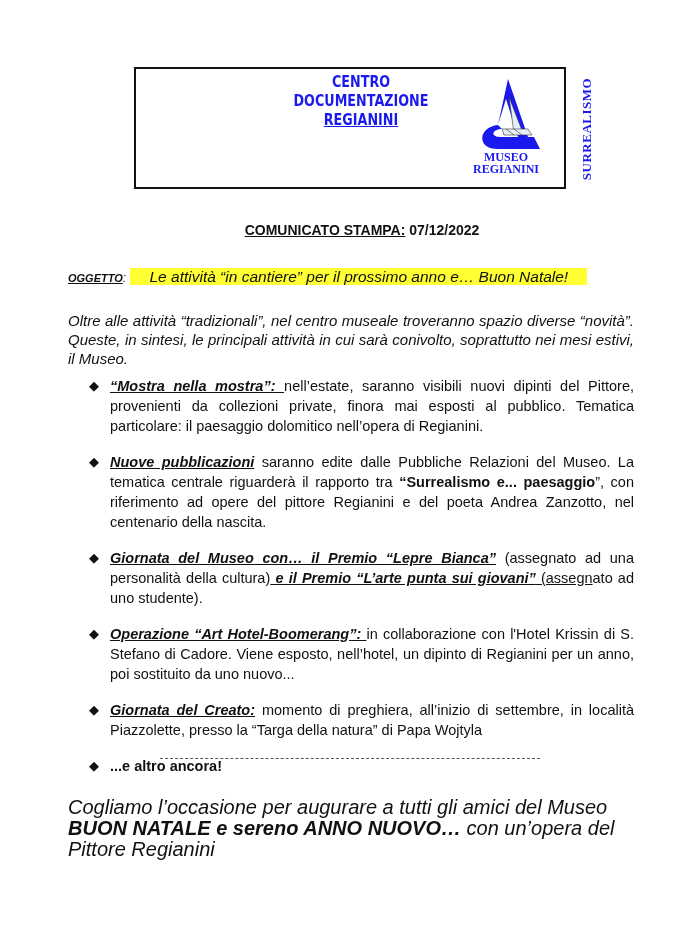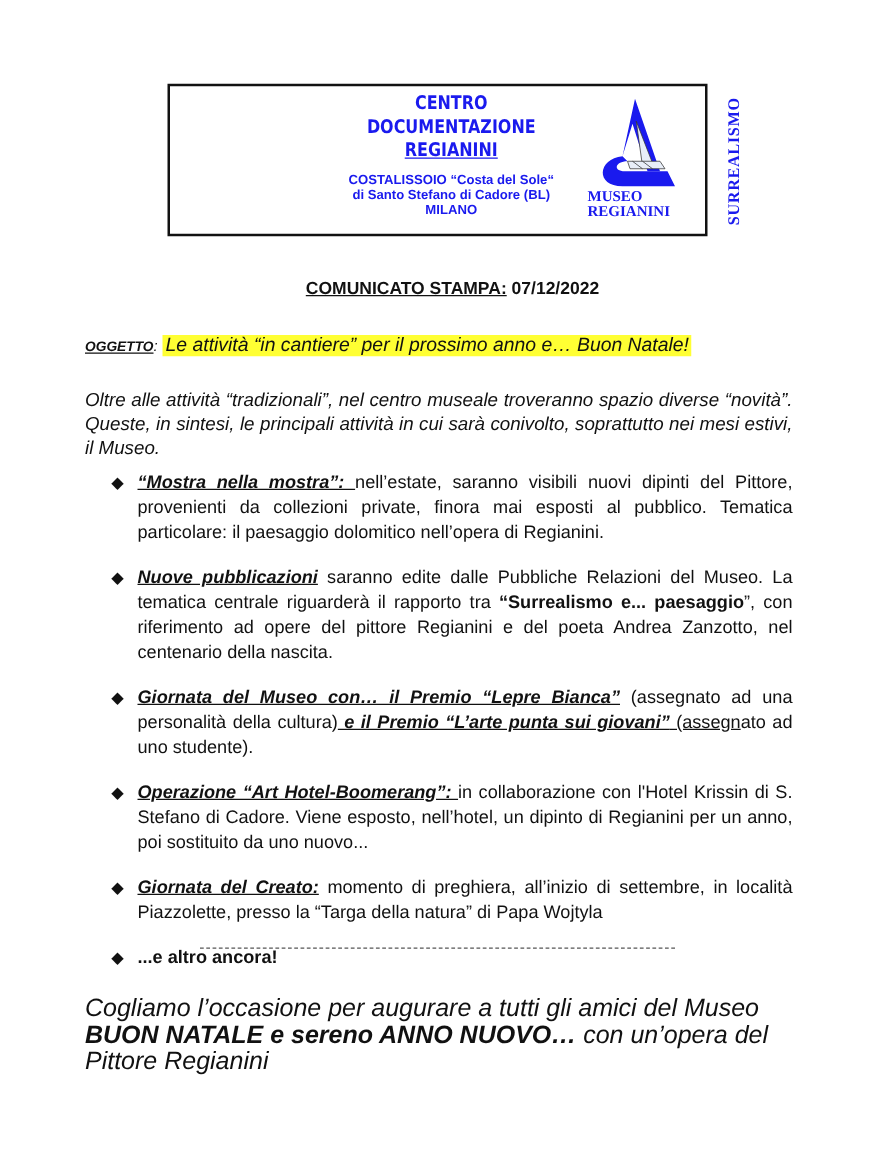--- a/index.html
+++ b/index.html
@@ -16,36 +16,36 @@
                   font-family: "DejaVu Sans", sans-serif; font-size: 21px; letter-spacing: 1px;
                   color: #fff; font-weight: normal; transform: scaleX(0.78); }
   .center-block { position: absolute; left: 120px; top: 4px; width: 210px; text-align: center;
                   color: #1a1aee; }
   .center-title { font-family: "DejaVu Sans", sans-serif; font-weight: bold; font-size: 15px;
                   line-height: 19px; transform: scaleX(0.85); }
   .center-title .u { text-decoration: underline; }
   .center-addr { font-family: "Liberation Sans", sans-serif; font-weight: bold; font-size: 10.5px;
                  line-height: 12px; margin-top: 8px; color: #1a1aee; }
   .museo-block { position: absolute; left: 330px; top: 4px; width: 96px; height: 112px; }
-  .museo-text { position: absolute; left: 4px; top: 78px; width: 72px; 
+  .museo-text { position: absolute; left: 4px; top: 78px; width: 72px; text-align: center;
                 font-family: "Liberation Serif", serif; font-weight: bold; color: #1a1aee;
                 font-size: 12px; line-height: 12px; }
   .surr-text { position: absolute; left: 66px; top: 48px; width: 110px; text-align: center;
                transform: rotate(-90deg); transform-origin: center center;
                font-family: "Liberation Serif", serif; font-weight: bold; color: #1a1aee;
                font-size: 13px; letter-spacing: 0.5px; }
 
   
   .press { position: absolute; left: 12px; top: 222px; width: 700px; text-align: center;
            font-weight: bold; font-size: 14px; }
   .press .u { text-decoration: underline; }
 
   .subject { position: absolute; left: 68px; top: 268px; font-size: 15.5px; white-space: nowrap; }
   .subject-label { font-style: italic; font-weight: bold; font-size: 11px; text-decoration: underline; }
-  .subject-text { font-style: italic; background: #ffff33; padding: 0 2px; }
+  .subject-text { font-style: italic; background: #ffff33; padding: 0 19px; }
 
   .intro { position: absolute; left: 68px; top: 311px; width: 566px; font-style: italic;
            font-size: 15px; line-height: 19px; text-align: justify; }
 
   .bullets { position: absolute; left: 88px; top: 376px; width: 546px; margin: 0; padding: 0; list-style: none; }
   .bullet { position: relative; padding-left: 22px; font-size: 14.5px; line-height: 20px;
             text-align: justify; margin-bottom: 16px; }
   .bullet .diamond-icon { position: absolute; left: 1px; top: 0px; font-size: 13px; }
   .bullet .lead { font-style: italic; font-weight: bold; text-decoration: underline; }
   .bullet .b { font-weight: bold; }
@@ -59,25 +59,20 @@
 </style>
 </head>
 <body>
 
 <div class="logo-box">
 
   <div class="center-block">
     <div class="center-title">CENTRO</div>
     <div class="center-title">DOCUMENTAZIONE</div>
     <div class="center-title"><span class="u">REGIANINI</span></div>
-    <div class="center-addr">
-      <div>COSTALISSOIO “Costa del Sole“</div>
-      <div>di Santo Stefano di Cadore (BL)</div>
-      <div>MILANO</div>
-    </div>
   </div>
 
   <div class="museo-block">
     <svg width="80" height="80" viewBox="0 0 80 80" style="position:absolute;left:2px;top:2px;">
       <polygon points="40,4 60,62 50,62 38,24 30,50" fill="#1a1aee"></polygon>
       <polygon points="41,22 55,58 46,58" fill="#e8eef8" stroke="#333" stroke-width="0.6"></polygon>
       <path d="M30,50 C10,52 8,74 30,74 L72,74 L66,62 L32,62 C22,62 24,54 34,54 Z" fill="#1a1aee"></path>
       <path d="M34,54 L60,54 L64,60 L36,60 Z" fill="#e8eef8" stroke="#333" stroke-width="0.6"></path>
       <line x1="38" y1="54" x2="46" y2="60" stroke="#333" stroke-width="0.6"></line>
       <line x1="46" y1="54" x2="54" y2="60" stroke="#333" stroke-width="0.6"></line>

